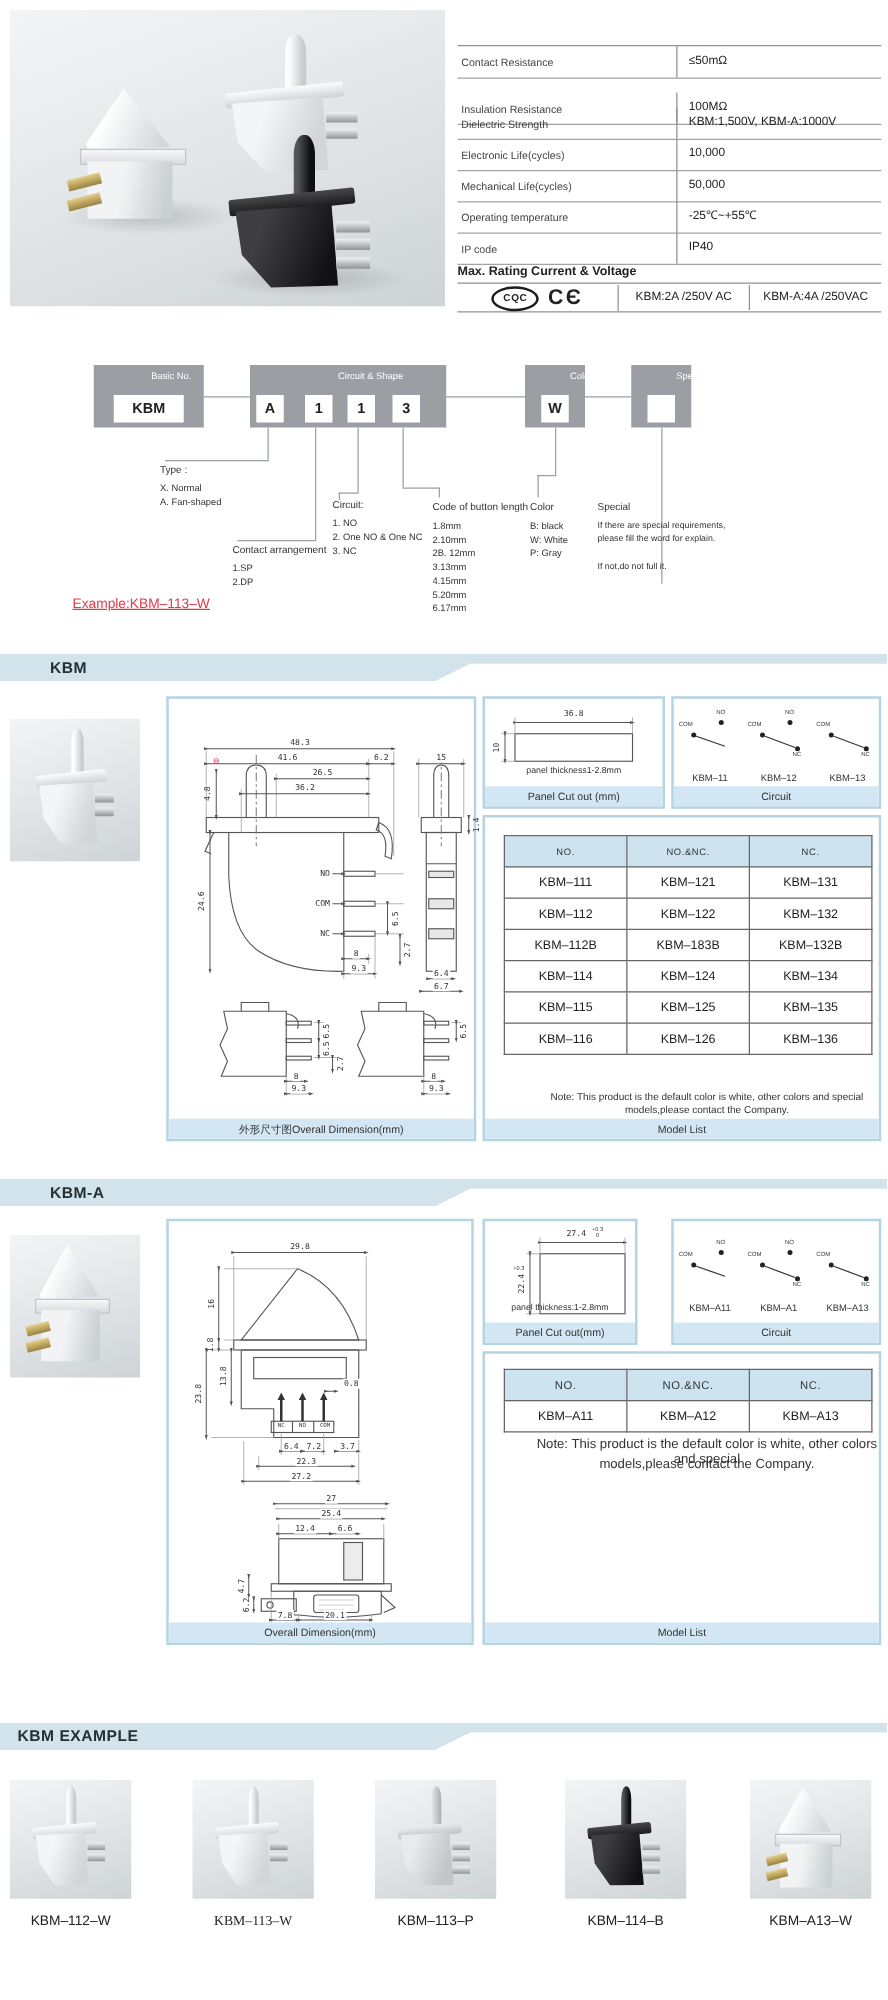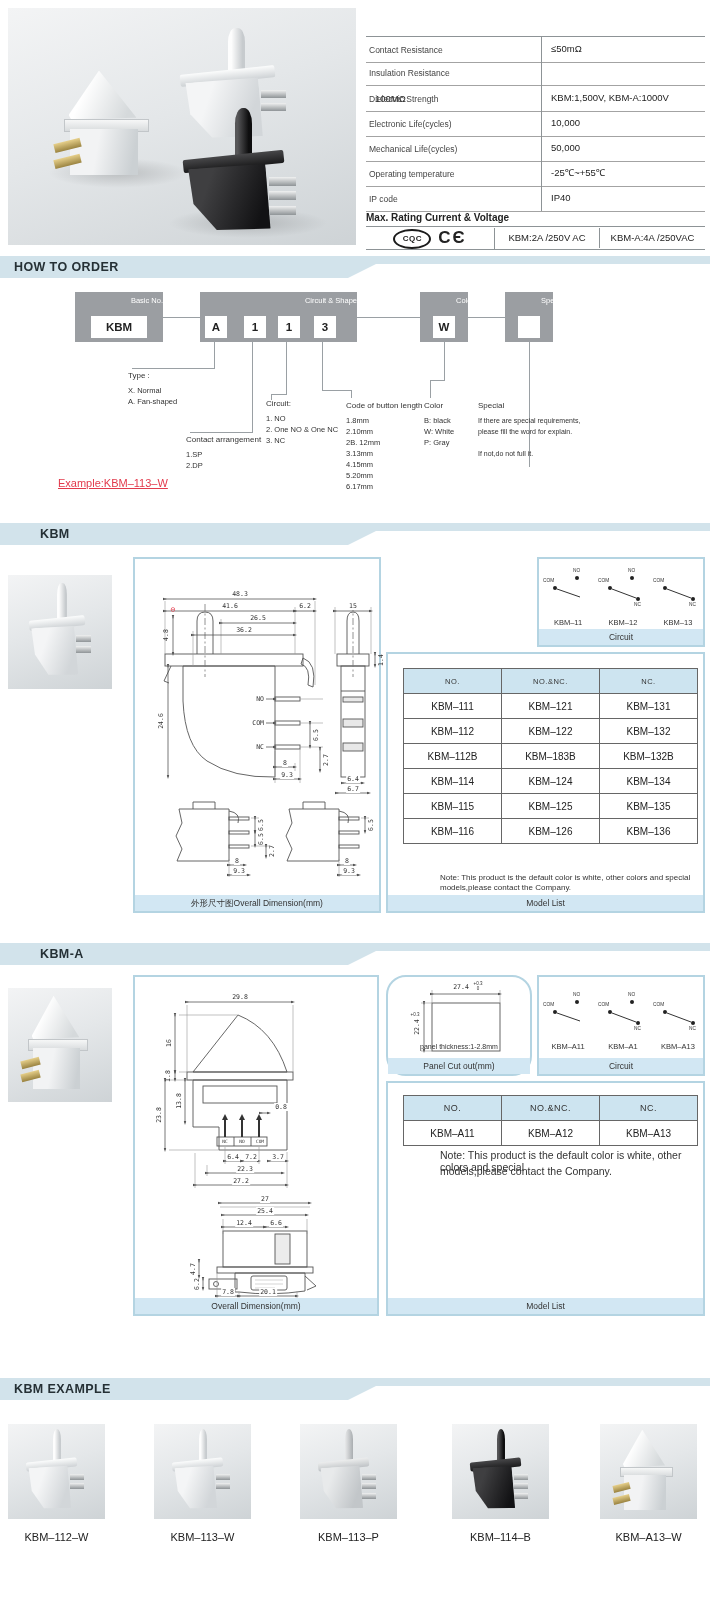--- a/index.html
+++ b/index.html
@@ -22,21 +22,21 @@
   .sl{width:176px;font-size:8.5px;color:#444;line-height:27px;padding-left:3px;border-right:1px solid #8d9396;box-sizing:border-box;}
   .sv{flex:1;font-size:9.5px;color:#222;line-height:24px;padding-left:9px;}
   .maxlab{position:absolute;left:366px;top:212px;font-size:10px;font-weight:bold;color:#222;}
   .ratrow{position:absolute;left:366px;top:226px;width:339px;height:22px;border-top:1px solid #8d9396;border-bottom:1px solid #8d9396;display:flex;align-items:center;}
   .ratcell{font-size:9.5px;text-align:center;line-height:20px;}
   .cqc{display:inline-block;width:34px;height:16px;border:2px solid #1b1b1b;border-radius:50%;
        font-size:8px;font-weight:bold;line-height:16px;text-align:center;letter-spacing:.5px;}
   .cemark{display:inline-block;font-size:17px;font-weight:bold;letter-spacing:2px;margin-left:7px;vertical-align:-2px;}
   
   .obox{position:absolute;background:#9b9ea2;}
-  .oboxlab{position:absolute;left:0;right:0;top:4px;text-align:right;font-size:7.5px;color:#fff;padding-left:36px;}
+  .oboxlab{position:absolute;left:0;right:0;top:4px;text-align:center;font-size:7.5px;color:#fff;padding-left:36px;}
   .wbox{position:absolute;background:#fff;width:22px;height:22px;top:24px;
         font-size:11.5px;font-weight:bold;text-align:center;line-height:22px;color:#222;}
   .ln{position:absolute;background:#9aa0a4;}
   .oblk{position:absolute;font-size:7.5px;color:#333;line-height:11px;white-space:nowrap;}
   .oblk b{display:block;font-size:8px;font-weight:normal;margin-bottom:4px;color:#333;}
   .example{position:absolute;left:58px;top:477px;font-size:11px;color:#e23a4c;text-decoration:underline;}
   
   .dim{position:absolute;font-size:6.5px;color:#333;transform:translate(-50%,-50%);white-space:nowrap;
        font-family:"DejaVu Sans Mono",monospace;background:#fff;padding:0 1px;}
   .dimv{transform:translate(-50%,-50%) rotate(-90deg);background:transparent;}
@@ -46,21 +46,21 @@
   
   .cc{position:absolute;top:8px;width:50px;height:60px;}
   .clab{position:absolute;font-size:4.8px;color:#333;}
   .cname{position:absolute;left:0;right:0;bottom:0;text-align:center;font-size:7.5px;color:#333;}
   .csvg{position:absolute;left:0;top:0;}
   
   table.mtab{border-collapse:collapse;position:absolute;}
   table.mtab th{background:#cde4f0;font-size:7.5px;font-weight:normal;color:#333;letter-spacing:.5px;}
   table.mtab td{font-size:10px;color:#222;text-align:center;}
   table.mtab th,table.mtab td{border:1px solid #666;width:95px;height:22px;}
-  .note{position:absolute;left:16px;right:0;text-align:left;color:#333;padding-left:36px;}
+  .note{position:absolute;left:4px;right:0;text-align:center;color:#333;padding-left:36px;}
   
   .sw{position:absolute;}
   .sw i,.fsw i{position:absolute;display:block;}
   .sw .pin{left:46%;top:0;width:14%;height:40%;border-radius:45% 45% 8% 8%/30% 30% 4% 4%;
            background:linear-gradient(90deg,#fdfdfd 20%,#c7cbce 85%);}
   .sw .flange{left:4%;top:36%;width:82%;height:10%;background:linear-gradient(#fbfcfc,#ced2d5);
               transform:rotate(-6deg);border-radius:2px;}
   .sw .body{left:10%;top:44%;width:64%;height:52%;background:linear-gradient(115deg,#f4f5f6 30%,#d2d6d9 80%);
             transform:rotate(-6deg);clip-path:polygon(2% 0,100% 4%,98% 100%,30% 94%,4% 52%);}
   .sw .t{right:4%;width:22%;height:7%;background:linear-gradient(#f0f1f1,#8f9497);}
@@ -110,21 +110,21 @@
         <i class="t t1"></i>
         <i class="t t2"></i>
         <i class="t t3"></i>
     </div>
   </div>
 
   <div class="srow" style="top:36px;border-top:1px solid #8d9396;">
     <span class="sl">Contact Resistance</span>
     <span class="sv">≤50mΩ</span>
   </div>
-  <div class="srow" style="top:60px;flex-direction:column;">
+  <div class="srow" style="top:74px;">
     <span class="sl">Insulation Resistance</span>
     <span class="sv">100MΩ</span>
   </div>
   <div class="srow" style="top:86px;">
     <span class="sl">Dielectric Strength</span>
     <span class="sv">KBM:1,500V, KBM-A:1000V</span>
   </div>
   <div class="srow" style="top:111px;">
     <span class="sl">Electronic Life(cycles)</span>
     <span class="sv">10,000</span>
@@ -143,23 +143,20 @@
   </div>
   <div class="maxlab">Max. Rating Current &amp; Voltage</div>
   <div class="ratrow">
     <div class="ratcell" style="width:128px;border-right:1px solid #8d9396;">
       <span class="cqc">CQC</span><span class="cemark">CЄ</span>
     </div>
     <div class="ratcell" style="width:104px;border-right:1px solid #8d9396;">KBM:2A /250V AC</div>
     <div class="ratcell" style="flex:1;">KBM-A:4A /250VAC</div>
   </div>
 
-  <div class="ribbon" style="top:256px;">
-    <span class="rtitle" style="left:14px;">HOW TO ORDER</span>
-  </div>
 
   <div style="position:absolute;left:0;top:282px;width:710px;height:230px;">
 
     <div class="obox" style="left:75px;top:10px;width:88px;height:50px;">
       <span class="oboxlab">Basic No.</span>
       <span class="wbox" style="left:16px;width:56px;">KBM</span>
     </div>
     <div class="obox" style="left:200px;top:10px;width:157px;height:50px;">
       <span class="oboxlab">Circuit &amp; Shape</span>
       <span class="wbox" style="left:5px;">A</span>
@@ -364,20 +361,41 @@
     <span class="dim dimv" style="left:126px;top:280px;">6.5</span>
     <span class="dim dimv" style="left:137px;top:292px;">2.7</span>
     <span class="dim" style="left:102px;top:302px;">8</span>
     <span class="dim" style="left:104px;top:312px;">9.3</span>
     <span class="dim dimv" style="left:236px;top:266px;">6.5</span>
     <span class="dim" style="left:212px;top:302px;">8</span>
     <span class="dim" style="left:214px;top:312px;">9.3</span>
     <div class="cap">外形尺寸图Overall Dimension(mm)</div>
   </div>
 
+  <div class="panel" style="left:386px;top:557px;width:146px;height:90px;">
+    <svg width="142" height="70">
+      <g stroke="#555" fill="none" stroke-width="0.9">
+        <rect x="24" y="28" width="94" height="22"></rect>
+      </g>
+      <g stroke="#999" stroke-width="0.6">
+        <line x1="24" y1="15" x2="24" y2="28"></line>
+        <line x1="118" y1="15" x2="118" y2="28"></line>
+        <line x1="13" y1="28" x2="24" y2="28"></line>
+        <line x1="13" y1="50" x2="24" y2="50"></line>
+      </g>
+      <g stroke="#555" stroke-width="0.8" marker-start="url(#ar)" marker-end="url(#ar)">
+        <line x1="24" y1="19" x2="118" y2="19"></line>
+        <line x1="16" y1="28" x2="16" y2="50"></line>
+      </g>
+    </svg>
+    <span class="dim" style="left:71px;top:12px;">36.8</span>
+    <span class="dim dimv" style="left:9px;top:39px;">10</span>
+    <div style="position:absolute;left:0;right:0;top:54px;text-align:center;font-size:7px;color:#333;">panel thickness1-2.8mm</div>
+    <div class="cap">Panel Cut out (mm)</div>
+  </div>
 
   <div class="panel" style="left:537px;top:557px;width:168px;height:90px;">
     <div class="cc" style="left:4px;">
       <svg class="csvg" width="50" height="40">
           <g fill="#222">
             <circle cx="12" cy="21" r="2"></circle>
             <circle cx="34" cy="11" r="2"></circle>
           </g>
           <line x1="14" y1="22" x2="37" y2="30" stroke="#333" stroke-width="1"></line>
         </svg>
@@ -566,21 +584,21 @@
     <span class="dim" style="left:130px;top:234px;">25.4</span>
     <span class="dim" style="left:109px;top:246px;">12.4</span>
     <span class="dim" style="left:141px;top:246px;">6.6</span>
     <span class="dim dimv" style="left:58px;top:292px;">4.7</span>
     <span class="dim dimv" style="left:62px;top:307px;">6.2</span>
     <span class="dim" style="left:93px;top:315px;">7.8</span>
     <span class="dim" style="left:133px;top:315px;">20.1</span>
     <div class="cap">Overall Dimension(mm)</div>
   </div>
 
-  <div class="panel" style="left:386px;top:975px;width:146px;height:101px;border-radius:20px;">
+  <div class="panel" style="left:386px;top:975px;width:124px;height:101px;">
     <svg width="142" height="81">
       <g stroke="#555" fill="none" stroke-width="0.9">
         <rect x="44" y="26" width="68" height="48"></rect>
       </g>
       <g stroke="#999" stroke-width="0.6">
         <line x1="44" y1="13" x2="44" y2="26"></line>
         <line x1="112" y1="13" x2="112" y2="26"></line>
         <line x1="33" y1="26" x2="44" y2="26"></line>
         <line x1="33" y1="74" x2="44" y2="74"></line>
       </g>
@@ -706,18 +724,18 @@
     <div class="fsw" style="left:16px;top:6px;width:64px;height:84px;">
       <i class="fan"></i>
         <i class="base"></i>
         <i class="fbody"></i>
         <i class="ft ft1"></i>
         <i class="ft ft2"></i>
     </div>
   </div>
 
   <span class="exlab" style="left:8px;">KBM–112–W</span>
-  <span class="exlab" style="left:154px;">KBM–113–W</span>
+  <span class="exlab" style="left:154px;font-family:Liberation Serif, serif;">KBM–113–W</span>
   <span class="exlab" style="left:300px;">KBM–113–P</span>
   <span class="exlab" style="left:452px;">KBM–114–B</span>
   <span class="exlab" style="left:600px;">KBM–A13–W</span>
 
 </div>
 
 </body></html>

